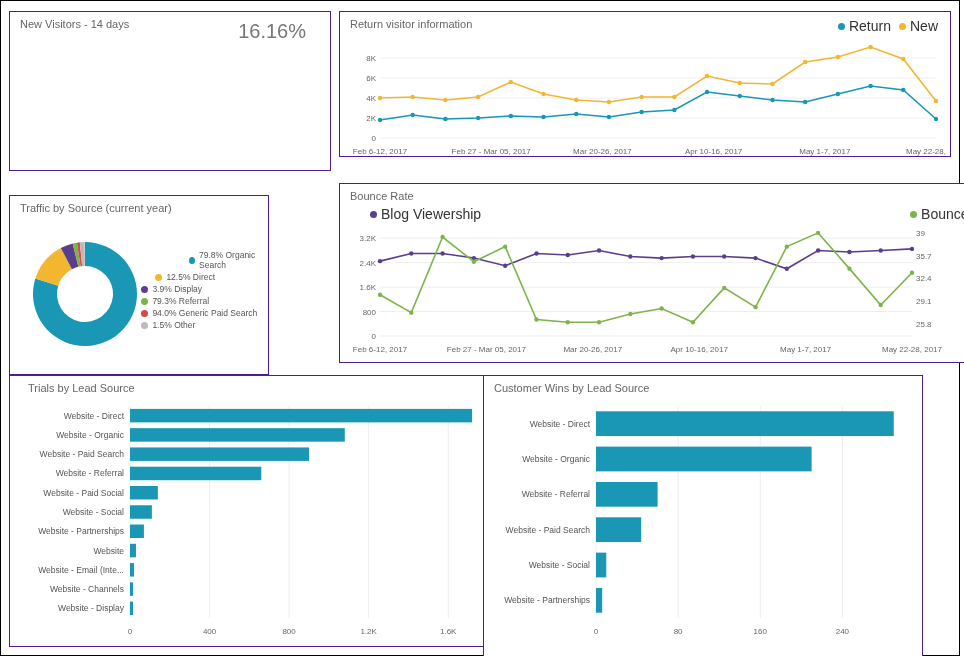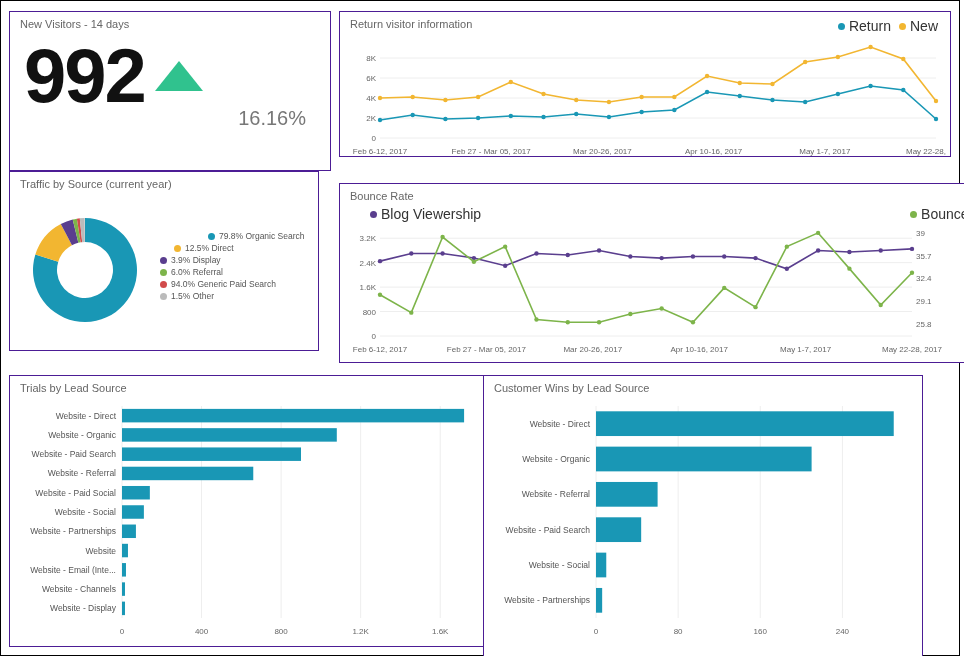--- a/index.html
+++ b/index.html
@@ -9,50 +9,44 @@
   
   .kpi{left:8px;top:10px;width:322px;height:160px;}
   .kpi-body{display:flex;align-items:center;gap:10px;margin-left:14px;}
   .kpi-number{font-size:76px;font-weight:900;color:#111;letter-spacing:-2px;}
   .kpi-trend{display:flex;align-items:center;gap:6px;}
   .kpi-tri{width:0;height:0;border-left:24px solid transparent;border-right:24px solid transparent;border-bottom:30px solid #30c28e;}
   .kpi-pct{font-size:20px;color:#777;}
   
   .rv{left:338px;top:10px;width:612px;height:146px;}
   
-  .ts{left:8px;top:170px;width:310px;height:180px;}
+  .ts{left:8px;top:194px;width:260px;height:180px;}
   
   .br{left:338px;top:182px;width:704px;height:180px;}
   
-  .tr{left:8px;top:374px;width:490px;height:272px;}
+  .tr{left:8px;top:374px;width:490px;height:272px;padding-left:8px;}
   
   .wn{left:482px;top:374px;width:440px;height:324px;}
   .legend{font-size:14px;display:flex;gap:8px;}
   .leg-row{display:flex;align-items:center;gap:4px;}
   .dot{width:7px;height:7px;border-radius:50%;}
   .barH{fill:#1997b5;}
   .cat-lbl{font-size:8.5px;fill:#555;text-anchor:end;}
   .x-tick{font-size:8px;fill:#666;text-anchor:middle;}
   .y2-lbl{font-size:8px;fill:#666;text-anchor:start;}
   .y-lbl{font-size:8px;fill:#666;text-anchor:end;}
   .donut-leg{font-size:8.5px;color:#555;}
 </style>
 </head>
 <body>
 
 <div class="outer">
 
   <div class="panel kpi">
     <div class="panel-title">New Visitors - 14 days</div>
-    <div class="kpi-body">
-      <div class="kpi-number">992</div>
-      <div class="kpi-trend">
-        <div class="kpi-tri"></div>
-      </div>
-    </div>
     <div style="text-align:right;margin-right:24px;margin-top:-12px;">
       <span class="kpi-pct">16.16%</span>
     </div>
   </div>
 
   <div class="panel rv">
     <div class="panel-title">Return visitor information</div>
     <div style="position:absolute;top:6px;right:12px;" class="legend">
       <div class="leg-row">
           <span class="dot" style="background:#1997b5"></span>
@@ -140,21 +134,21 @@
           <div style="display: flex; align-items: center; gap: 4px; margin-bottom: 2px; padding-left: 14px;">
             <span class="dot" style="background: rgb(242, 182, 49);"></span>
             <span>12.5% Direct</span>
           </div>
           <div style="display: flex; align-items: center; gap: 4px; margin-bottom: 2px; text-align: right;">
             <span class="dot" style="background: rgb(90, 62, 142);"></span>
             <span>3.9% Display</span>
           </div>
           <div style="display: flex; align-items: center; gap: 4px; margin-bottom: 2px;">
             <span class="dot" style="background: rgb(125, 180, 74);"></span>
-            <span>6.0% Referral</span>
+            <span>79.3% Referral</span>
           </div>
           <div style="display: flex; align-items: center; gap: 4px; margin-bottom: 2px;">
             <span class="dot" style="background: rgb(209, 75, 75);"></span>
             <span>94.0% Generic Paid Search</span>
           </div>
           <div style="display: flex; align-items: center; gap: 4px; margin-bottom: 2px;">
             <span class="dot" style="background: rgb(187, 187, 187);"></span>
             <span>1.5% Other</span>
           </div>
         </div>

